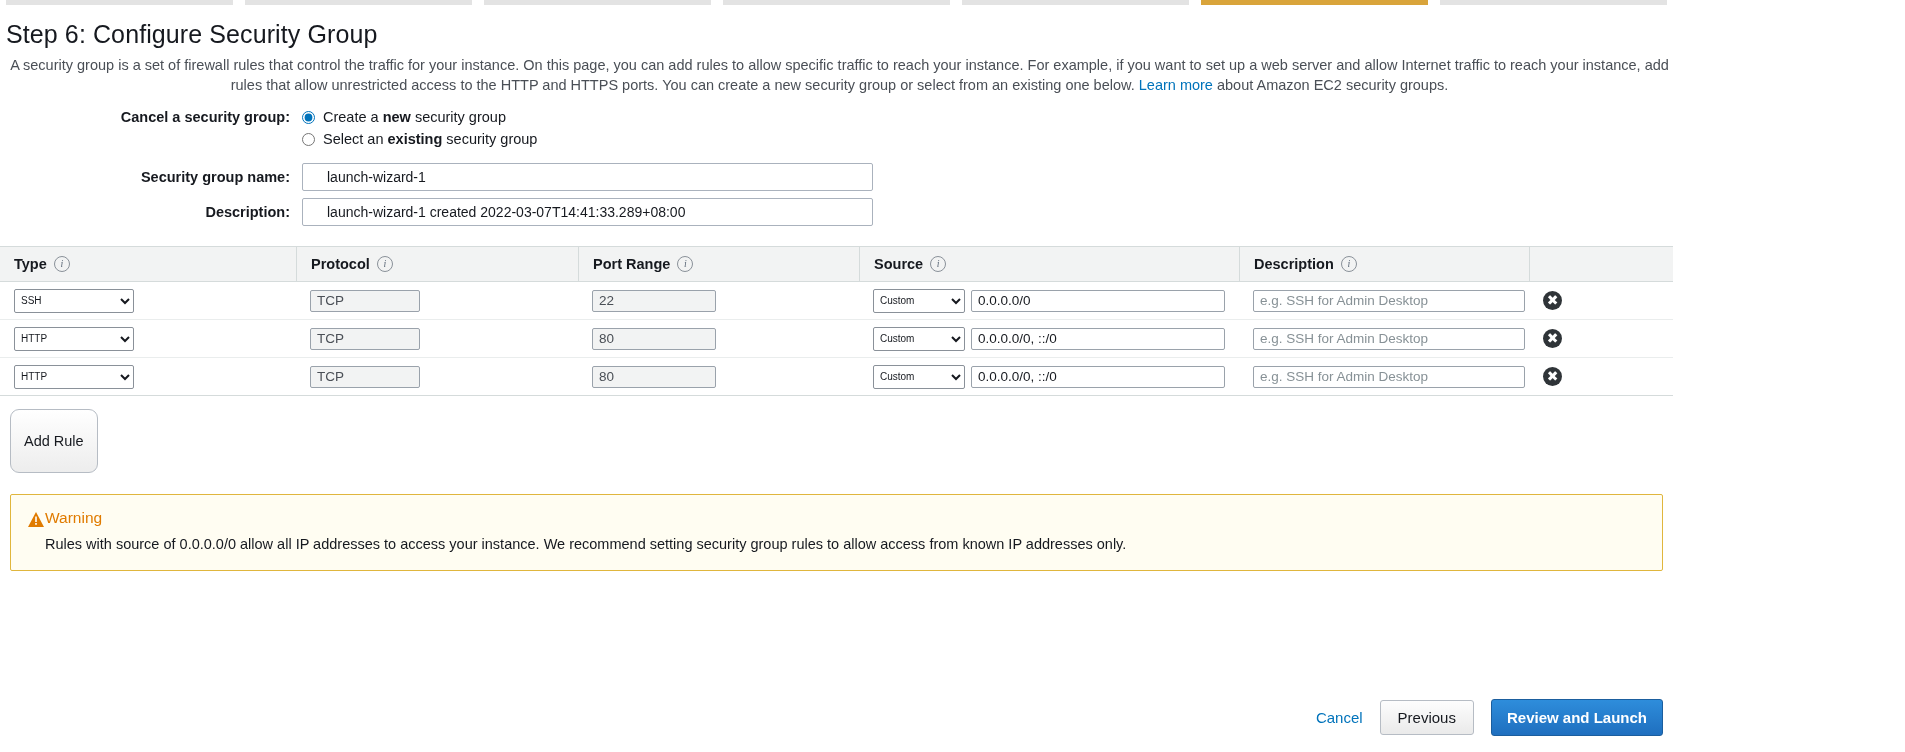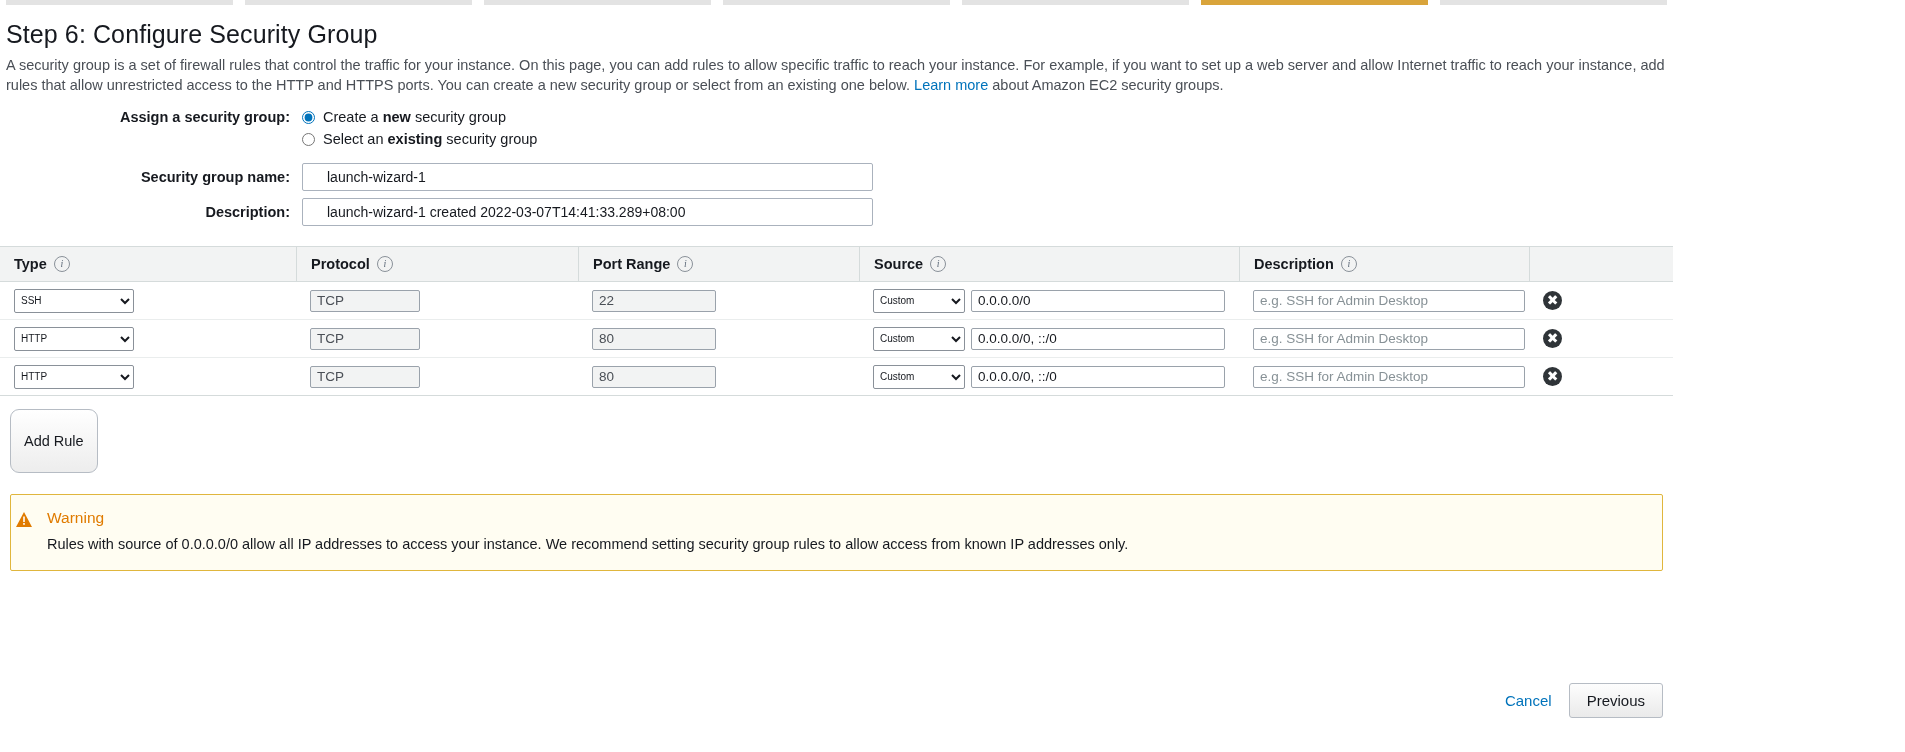--- a/index.html
+++ b/index.html
@@ -42,20 +42,21 @@
     color: #16191f;
     margin: 12px 0 6px 6px;
     letter-spacing: 0.1px;
   }
   .page-desc {
     font-size: 14.5px;
     line-height: 20px;
     color: #4a4f56;
     margin: 0 0 0 6px;
     max-width: 1900px;
+    text-align: center;
   }
   .page-desc a {
     color: #0073bb;
     text-decoration: none;
   }
 
   
   .form-area {
     margin-top: 14px;
   }
@@ -225,23 +226,22 @@
     padding: 23px 13px;
     cursor: pointer;
   }
 
   
   .warn-box {
     margin: 21px 10px 0 10px;
     border: 1px solid #e0b63d;
     background: #fffdf2;
     border-radius: 2px;
-    padding: 14px 16px 16px 4px;
-    display: flex;
-    gap: 14px;
+    padding: 14px 16px 16px 16px;
+    display: flex;
   }
   .warn-icon {
     width: 18px;
     height: 18px;
     flex: 0 0 auto;
     margin-top: 2px;
   }
   .warn-title {
     color: #e07b00;
     font-size: 15.5px;
@@ -252,21 +252,21 @@
     color: #16191f;
     font-size: 14.5px;
     margin: 0;
     line-height: 19px;
   }
 
   
   .footer {
     position: absolute;
     right: 10px;
-    bottom: 34px;
+    bottom: 16px;
     display: flex;
     align-items: center;
     gap: 17px;
   }
   .link-cancel {
     color: #0073bb;
     font-size: 15px;
     text-decoration: none;
     cursor: pointer;
   }
@@ -307,21 +307,21 @@
     <div class="step-seg active"></div>
     <div class="step-seg"></div>
   </div>
 
   <h1 class="page-title">Step 6: Configure Security Group</h1>
   <p class="page-desc"><span>A security group is a set of firewall rules that control the traffic for your instance. On this page, you can add rules to allow specific traffic to reach your instance. For example, if you want to set up a web server and allow Internet traffic to reach your instance, add rules that allow unrestricted access to the HTTP and HTTPS ports. You can create a new security group or select from an existing one below. </span><a href="#">Learn more</a><span> about Amazon EC2 security groups.</span></p>
 
   <div class="form-area">
 
     <div class="form-row">
-      <div class="form-label">Assign a security group:</div>
+      <div class="form-label">Cancel a security group:</div>
       <label class="radio-line">
         <input type="radio" name="sg-assign" checked="" style="">
         <span><span>Create a </span><span class="bold">new</span><span> security group</span></span>
       </label>
     </div>
 
     <div class="form-row">
       <div class="form-label"></div>
       <label class="radio-line">
         <input type="radio" name="sg-assign" style="">
@@ -456,15 +456,16 @@
     </svg>
     <div>
       <p class="warn-title">Warning</p>
       <p class="warn-text">Rules with source of 0.0.0.0/0 allow all IP addresses to access your instance. We recommend setting security group rules to allow access from known IP addresses only.</p>
     </div>
   </div>
 
   <div class="footer">
     <a class="link-cancel" href="#">Cancel</a>
     <button class="btn-prev">Previous</button>
+    <button class="btn-primary">Review and Launch</button>
   </div>
 
 </div>
 
 </body></html>

